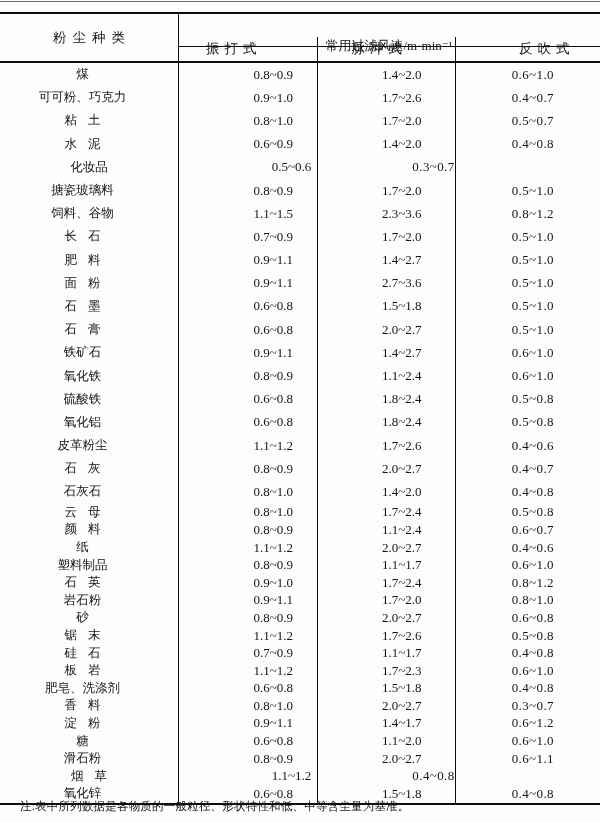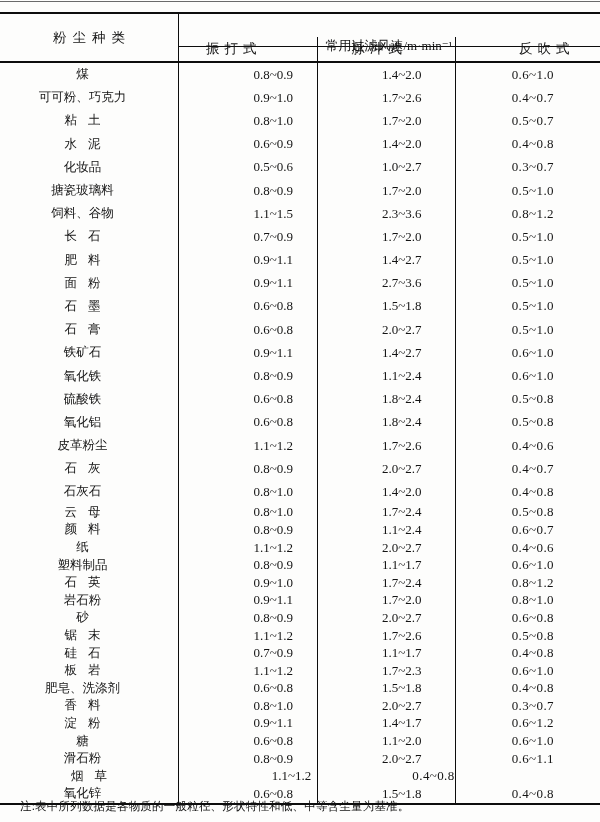--- a/index.html
+++ b/index.html
@@ -107,21 +107,20 @@
         </div>
         <div class="row">
           <div class="cell c0">水 泥</div>
           <div class="cell c1">0.6~0.9</div>
           <div class="cell c2">1.4~2.0</div>
           <div class="cell c3">0.4~0.8</div>
         </div>
         <div class="row">
           <div class="cell c0">化妆品</div>
           <div class="cell c1">0.5~0.6</div>
-          <div class="cell c2">1.0~2.7</div>
           <div class="cell c3">0.3~0.7</div>
         </div>
         <div class="row">
           <div class="cell c0">搪瓷玻璃料</div>
           <div class="cell c1">0.8~0.9</div>
           <div class="cell c2">1.7~2.0</div>
           <div class="cell c3">0.5~1.0</div>
         </div>
         <div class="row">
           <div class="cell c0">饲料、谷物</div>

